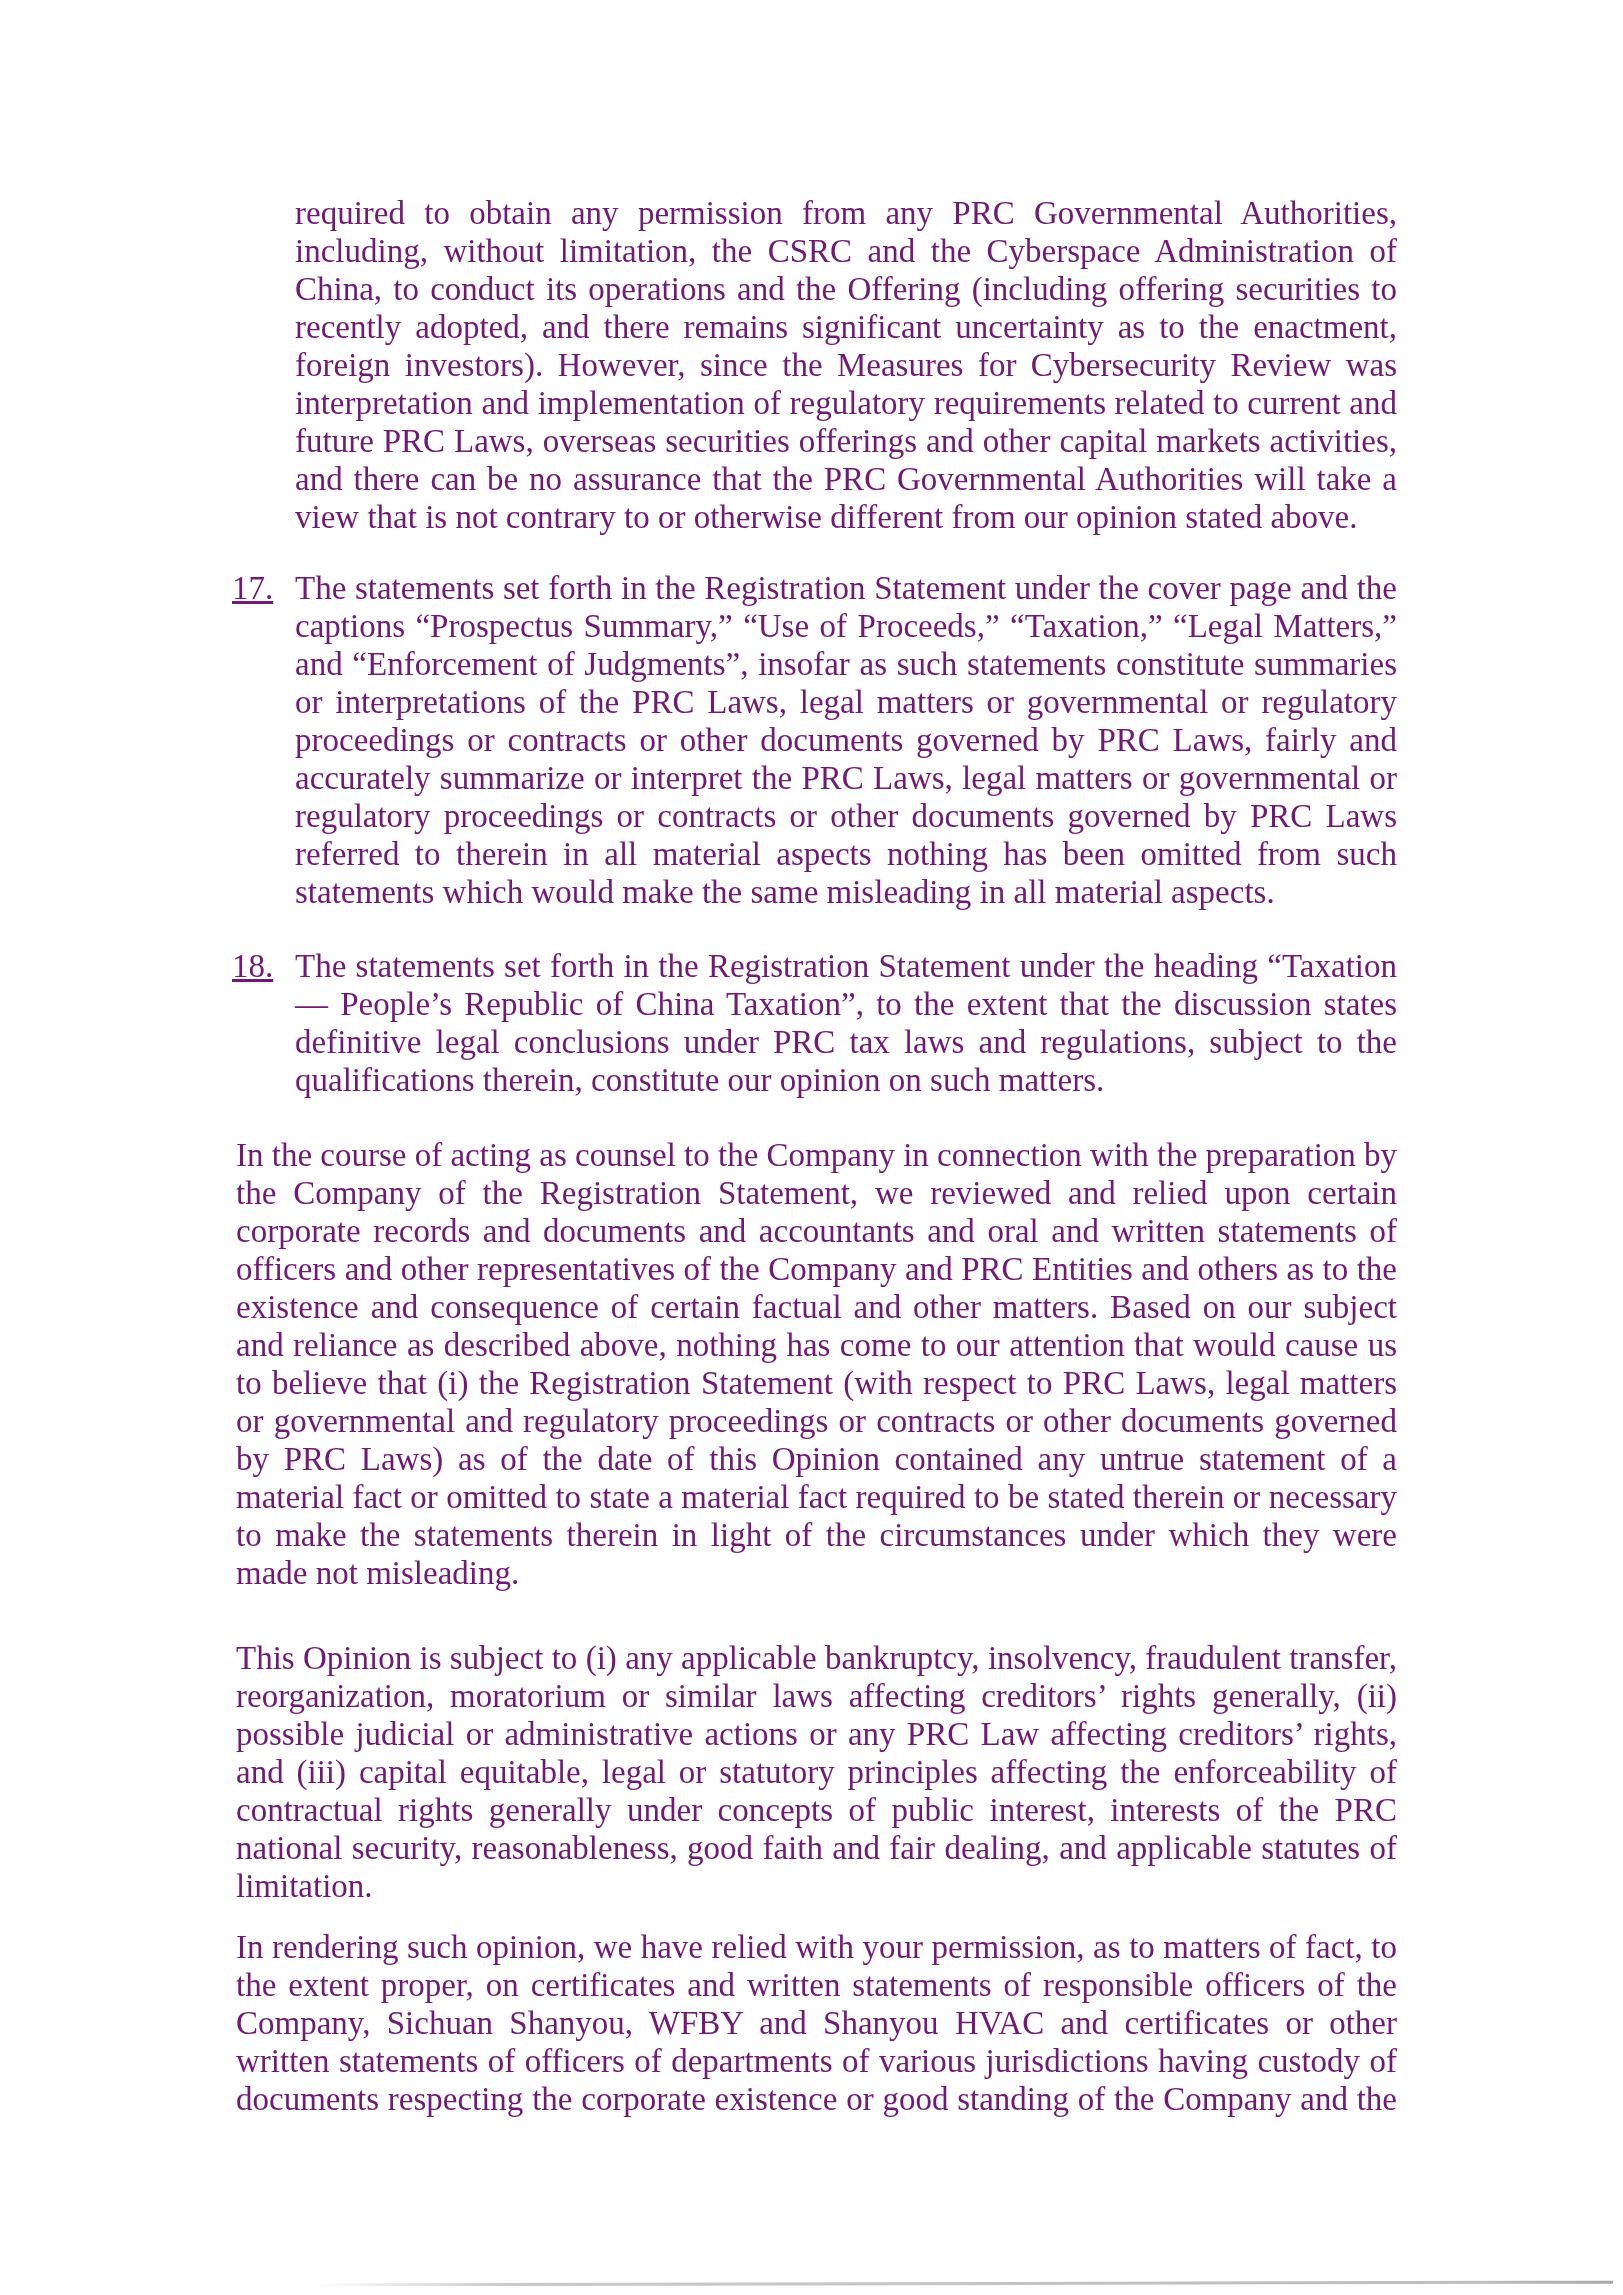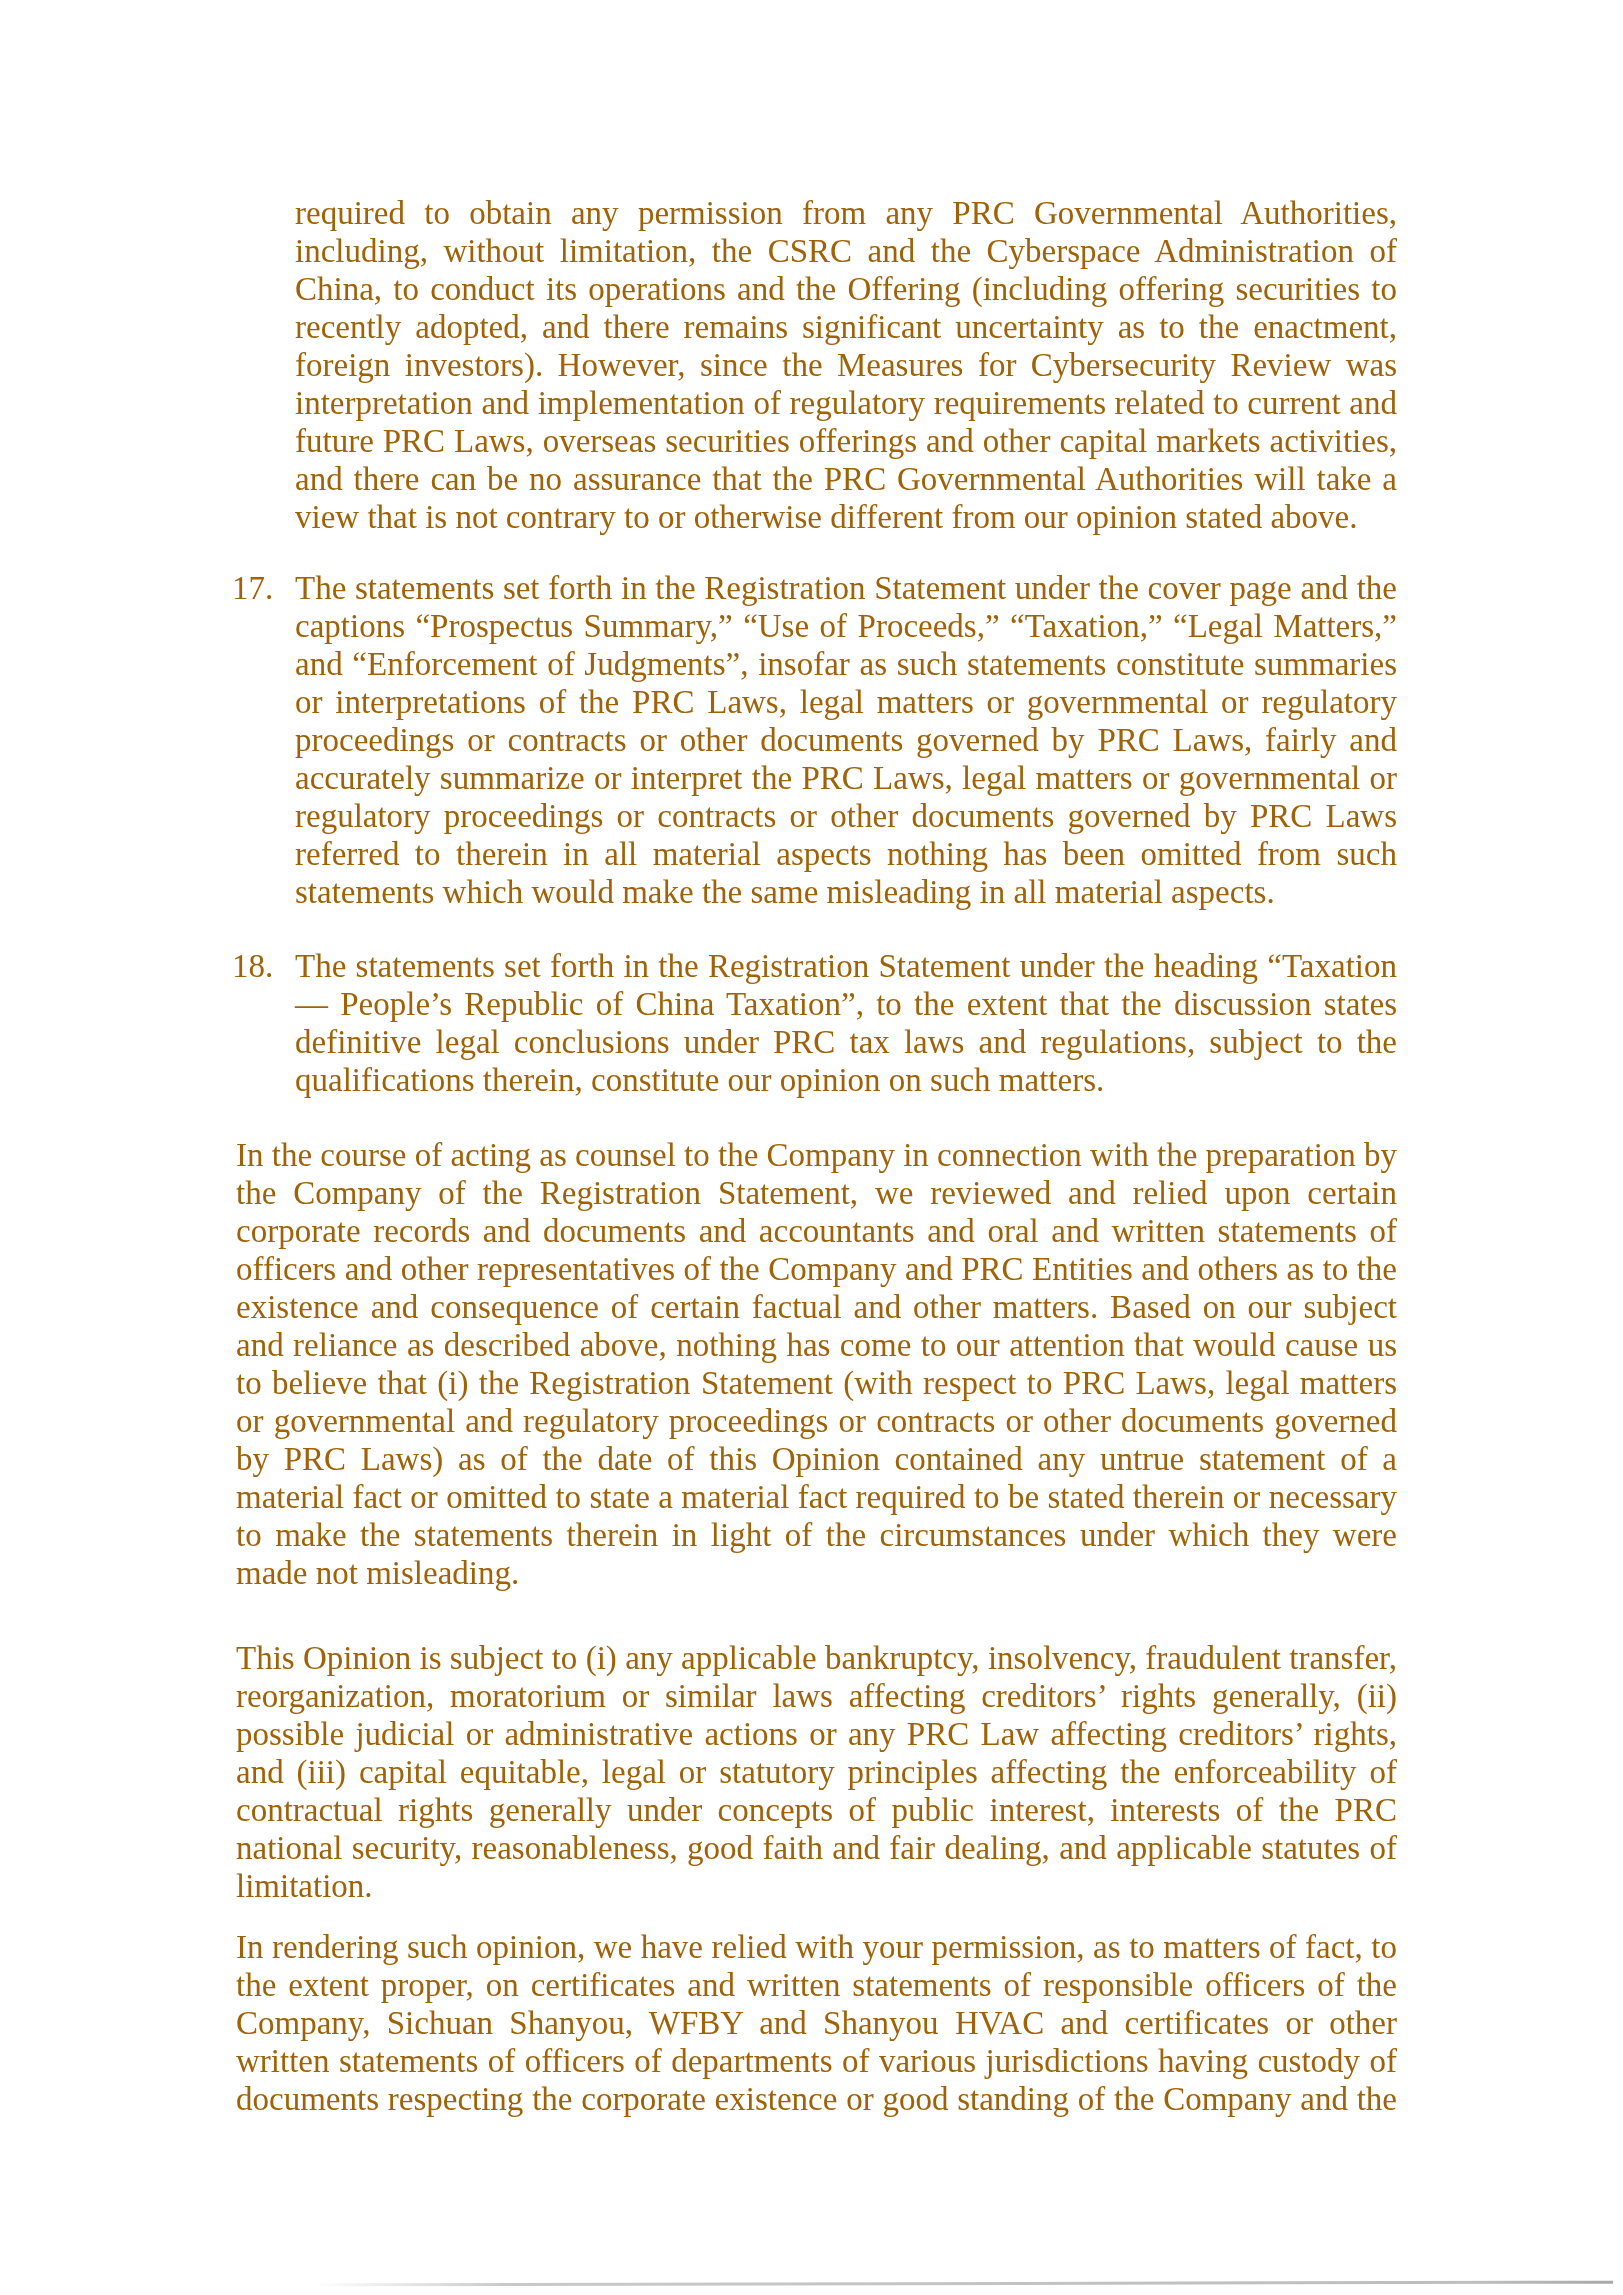--- a/index.html
+++ b/index.html
@@ -1,31 +1,31 @@
 <!DOCTYPE html>
 <html style="font-size:10.5px"><head>
 <meta charset="utf-8">
 <style>
   html, body { margin: 0; padding: 0; background: #ffffff; }
   body { width: 1623px; height: 2295px; position: relative; overflow: hidden; }
   .page {
     position: absolute; left: 0; top: 0; width: 1335px; height: 2295px;
-    background: #ffffff; color: #a16207;
+    background: #ffffff; color: #701a75;
     font-family: "Liberation Serif", "DejaVu Serif", serif;
     font-size: 33px;
   }
   .para { position: absolute; }
   .line {
     display: block; height: 38px; line-height: 38px;
     white-space: nowrap; text-align: justify; text-align-last: justify;
   }
   .line.last { text-align: center; text-align-last: left; }
   .p-body { left: 236px; width: 1161px; }
   .p-list { left: 295px; width: 1102px; }
-  .num { position: absolute; left: 232px; line-height: 38px; }
+  .num { position: absolute; left: 232px; line-height: 38px; text-decoration: underline; }
   .scan-edge {
     position: absolute; left: 314px; top: 2282px; width: 1299px; height: 3.3px;
     background: linear-gradient(to right, rgba(200,200,200,0), #c9c9c9 15%, #bdbdbd 90%, #a8a8a8);
     transform: rotate(-0.12deg);
   }
 </style>
 </head>
 <body>
 
 <div class="page">

